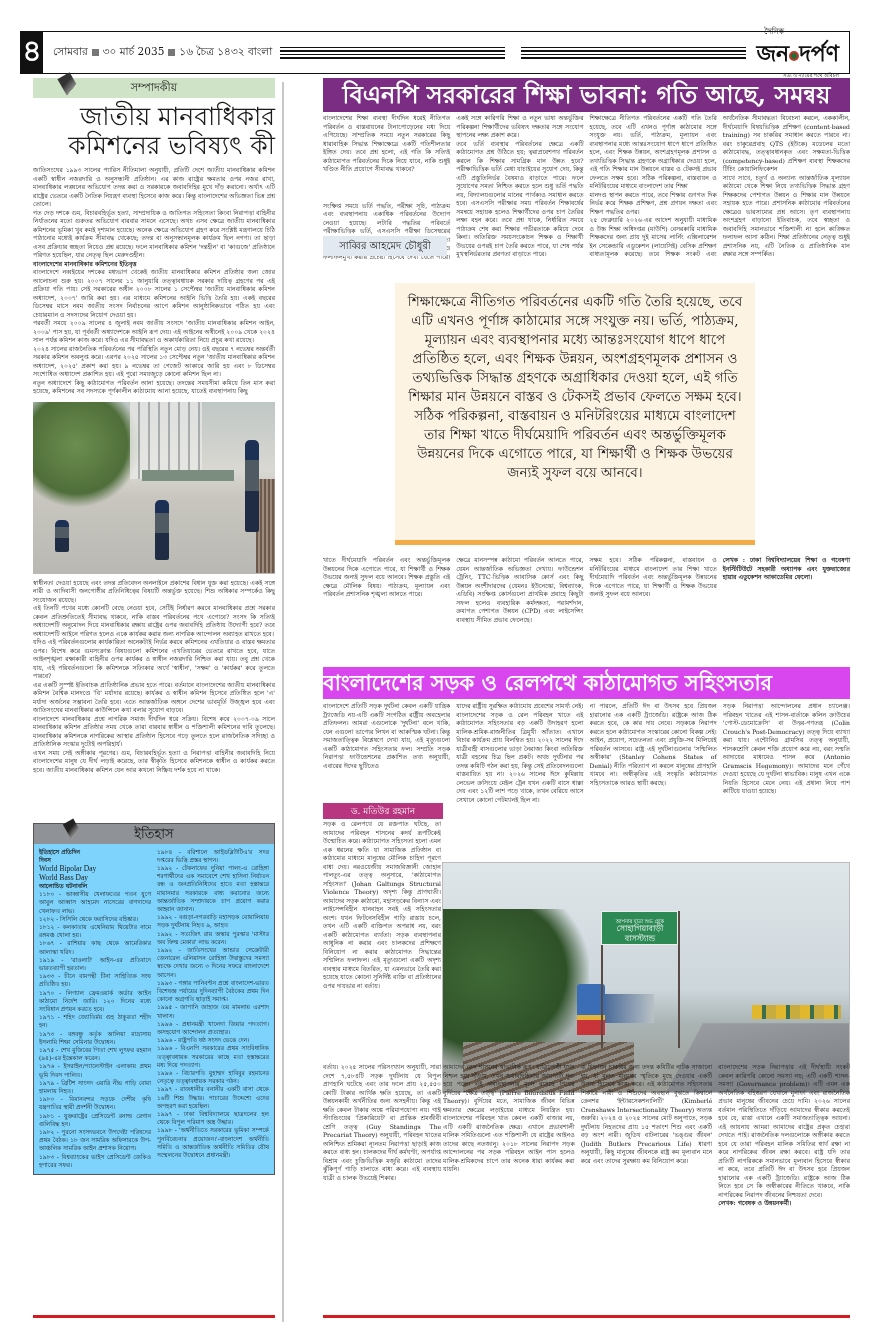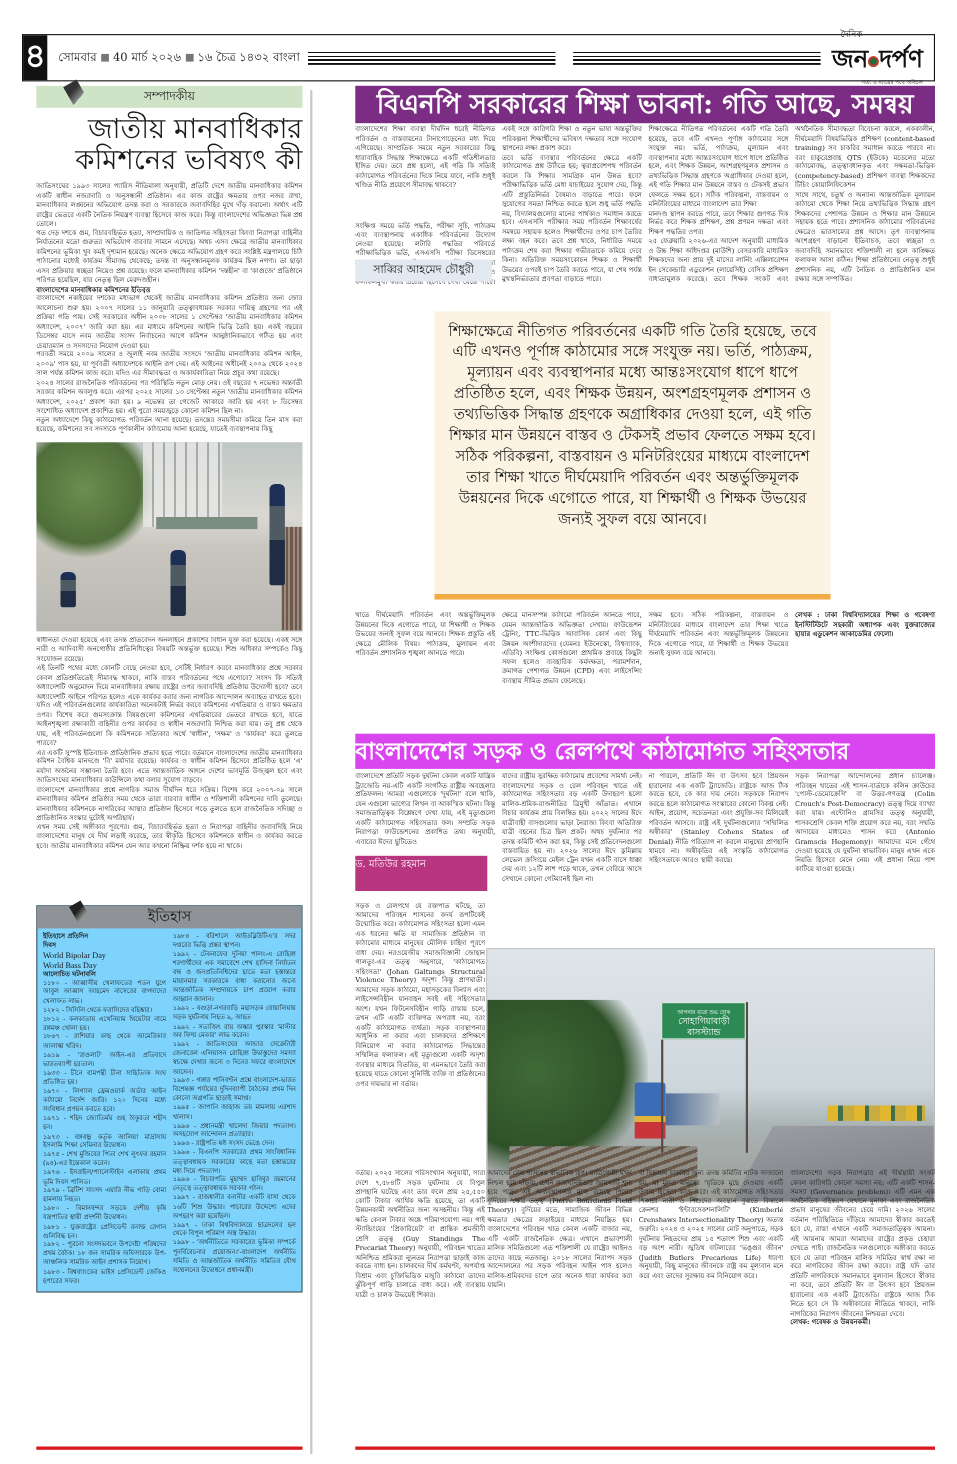--- a/index.html
+++ b/index.html
@@ -47,21 +47,21 @@
   
   .art1-head { position: absolute; left: 323px; top: 78px; width: 527px; height: 34px; background: #7a2d82; color: #fff; font-size: 24px; text-align: center; line-height: 34px; }
   .art1-cols { position: absolute; left: 323px; top: 114px; width: 527px; height: 435px; column-count: 4; column-gap: 6px; font-size: 6.1px; line-height: 8.5px; text-align: justify; }
   .byline-box { position: absolute; left: 323px; top: 236px; width: 124px; height: 20px; background: #e3e9f1; font-size: 10px; text-align: center; line-height: 20px; }
   .pullquote { position: absolute; left: 395px; top: 283px; width: 360px; height: 262px; background: #fcf3e2; border-bottom: 5px solid #f3ac45; font-size: 13.5px; line-height: 19px; text-align: center; padding: 9px 10px; }
   .art1-tail { position: absolute; left: 323px; top: 556px; width: 527px; height: 100px; display: grid; grid-template-columns: repeat(4, 1fr); gap: 6px; font-size: 6.1px; line-height: 8.5px; text-align: justify; }
 
   
   .art2-head { position: absolute; left: 323px; top: 667px; width: 527px; height: 32px; background: #d946ef; color: #fff; font-size: 21px; text-align: left; line-height: 32px; }
   .art2-top { position: absolute; left: 323px; top: 702px; width: 527px; height: 150px; display: grid; grid-template-columns: repeat(4, 1fr); gap: 6px; font-size: 6.1px; line-height: 8.5px; text-align: justify; }
-  .byline2 { position: absolute; left: 323px; top: 778px; width: 120px; height: 32px; background: #b8357f; color: #fff; font-size: 9px; line-height: 16px; }
+  .byline2 { position: absolute; left: 323px; top: 803px; width: 120px; height: 16px; background: #b8357f; color: #fff; font-size: 9px; text-align: center; line-height: 16px; }
   .art2-left { position: absolute; left: 323px; top: 820px; width: 118px; height: 243px; font-size: 6.1px; line-height: 8.5px; text-align: justify; }
   .photo-train { position: absolute; left: 442px; top: 862px; width: 408px; height: 231px; background: linear-gradient(180deg, #dfe6ea 0%, #cdd6db 55%, #aab4b4 70%, #9a9b94 100%); overflow: hidden; border: 1px solid #bbb; }
   .photo-train .trees { position: absolute; left: 0; top: 20%; width: 36%; height: 70%; background: radial-gradient(ellipse at 30% 40%, #3f6a36 0%, #2f5128 55%, transparent 72%); }
   .photo-train .track { position: absolute; left: 5%; bottom: 0; width: 42%; height: 22%; background: repeating-linear-gradient(-20deg, #6a5a4c 0 3px, #8e8c84 3px 7px); }
   .photo-train .loco { position: absolute; left: 33%; top: 53%; width: 7%; height: 22%; background: linear-gradient(#3b6db6 0 60%, #e0b33b 60% 70%, #c8343a 70%); border-radius: 3px 3px 0 0; }
   .photo-train .coaches { position: absolute; left: 40%; top: 57%; width: 12%; height: 13%; background: linear-gradient(90deg, #4c6c9a, #b9c1c5); }
   .photo-train .sign { position: absolute; left: 39%; top: 21%; width: 19%; height: 15%; background: #2d8a55; color: #fff; font-size: 8px; text-align: center; line-height: 10px; padding-top: 6px; border: 1px solid #eee; }
   .photo-train .post { position: absolute; top: 21%; width: 2px; height: 60%; background: #5a4a44; }
   .photo-train .road { position: absolute; right: 0; bottom: 0; width: 45%; height: 30%; background: linear-gradient(170deg, #9c9fa3 0%, #777b80 100%); clip-path: polygon(20% 0, 100% 0, 100% 100%, 0 100%); }
   .photo-train .trucks { position: absolute; right: 2%; top: 62%; width: 22%; height: 6%; background: repeating-linear-gradient(90deg, #e0b72d 0 10px, #3f6e4a 10px 14px, #c9ac3f 14px 24px); }
@@ -72,21 +72,21 @@
   .red-rule { position: absolute; top: 1315px; height: 3px; background: #d71920; }
 </style>
 </head>
 <body>
 
 <header class="masthead">
   <div class="page-no">৪</div>
   <div class="dateline">
     <span>সোমবার</span>
     <span class="sq"></span>
-    <span>40 মার্চ ২০২৬</span>
+    <span>৩০ মার্চ 2035</span>
     <span class="sq"></span>
     <span>১৬ চৈত্র ১৪৩২ বাংলা</span>
   </div>
   <div class="rules"></div>
   <div class="rules"></div>
   <div class="brand">
     <span class="daily">দৈনিক</span>
     <span class="name">জন</span><span class="seal"></span><span class="name">দর্পণ</span>
     <span class="tag">সত্য ও ন্যায়ের পথে অবিচল</span>
   </div>

